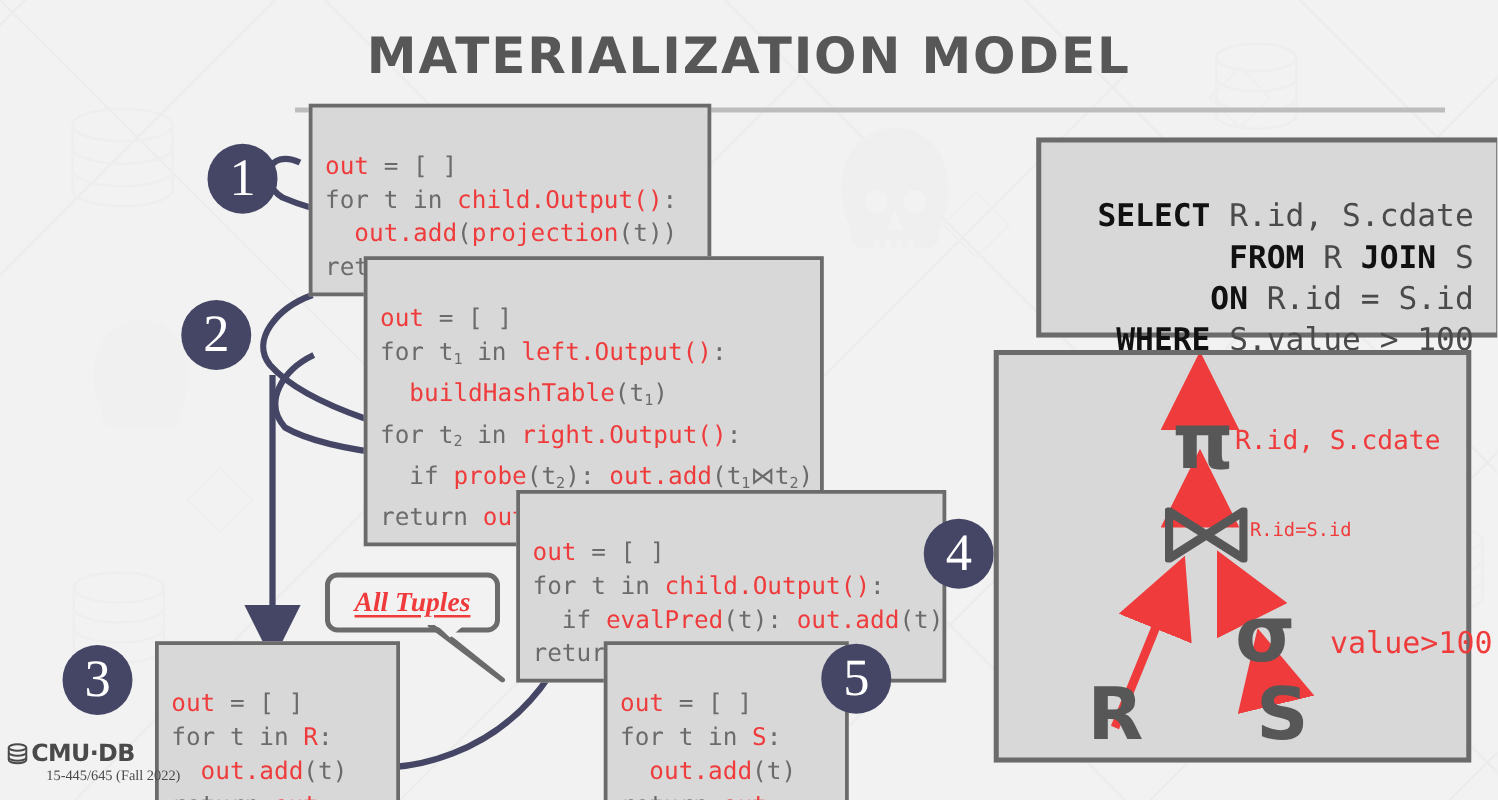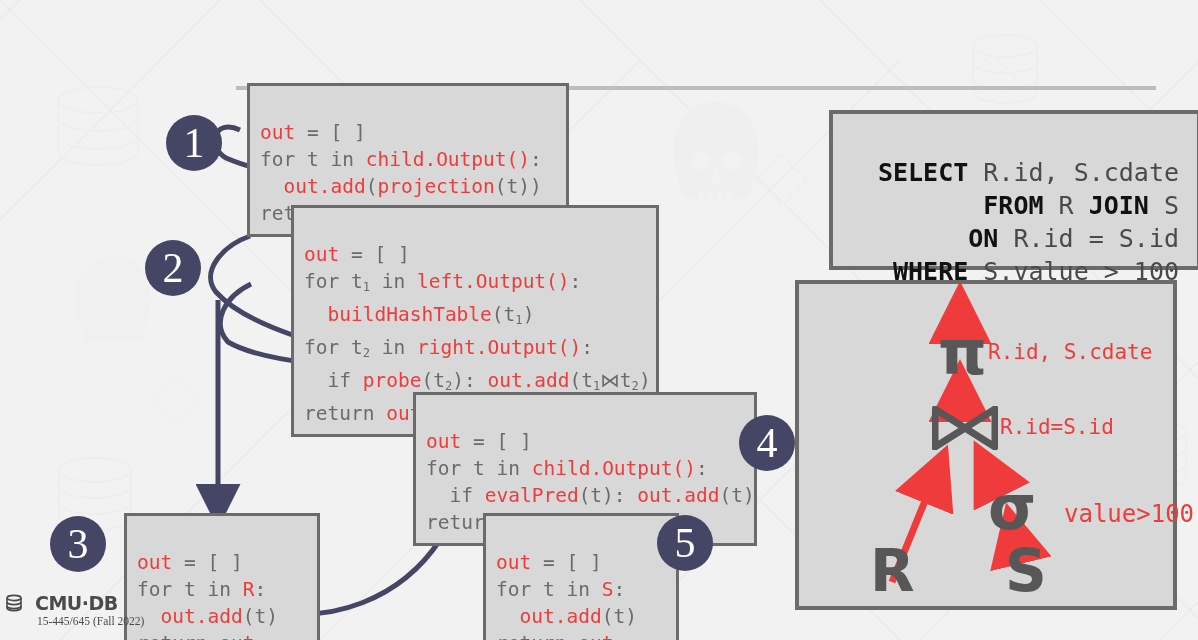--- a/index.html
+++ b/index.html
@@ -64,21 +64,21 @@
   
   #plan{position:absolute;left:800px;top:284px;width:376px;height:324px;}
   .planlbl{position:absolute;font-family:"DejaVu Sans Mono","Liberation Mono",monospace;color:#ef3b3b;}
   .glyph{position:absolute;color:#575757;font-family:"DejaVu Sans","Liberation Sans",sans-serif;line-height:1;}
 
   
   #logo{position:absolute;left:5px;top:592px;}
   #logo .nm{font-family:"DejaVu Sans","Liberation Sans",sans-serif;font-weight:bold;
             font-size:19px;color:#4a4a4a;letter-spacing:-.5px;}
   #logo .sub{font-family:"Liberation Serif","DejaVu Serif",serif;font-size:11.5px;color:#4a4a4a;margin-top:1px;margin-left:32px;}
-  .row{display:flex;align-items:center;gap:12px;}
+  .row{display:flex;align-items:center;gap:2px;}
   #arrows{position:absolute;left:0;top:0;width:1198px;height:640px;pointer-events:none;}
 </style>
 </head>
 <body>
 
 <div id="slide">
 
   <div class="diag">
     <svg width="1198" height="640" viewBox="0 0 1198 640">
       <g stroke="#e8e8e8" stroke-width="2" fill="none">
@@ -121,20 +121,21 @@
       <g stroke="#ededed" stroke-width="2" fill="none">
         <path d="M310 170 l30-30 30 30 -30 30 z"></path>
         <path d="M150 400 l26-26 26 26 -26 26 z"></path>
         <path d="M755 180 l26-26 26 26 -26 26 z"></path>
         <path d="M968 78 l24-24 24 24 -24 24 z"></path>
         <path d="M630 520 l28-28 28 28 -28 28 z"></path>
       </g>
     </svg>
   </div>
 
+  <div id="title">MATERIALIZATION MODEL</div>
   <div id="titlerule"></div>
 
   <svg id="arrows">
     <defs>
       <marker id="ah" markerWidth="9" markerHeight="9" refX="6" refY="4.5" orient="auto">
         <path d="M0 0 L9 4.5 L0 9 z" fill="#454665"></path>
       </marker>
       <marker id="ahr" markerWidth="9" markerHeight="9" refX="6" refY="4.5" orient="auto">
         <path d="M0 0 L9 4.5 L0 9 z" fill="#ef3b3b"></path>
       </marker>
@@ -193,20 +194,29 @@
 <span class="pl">for </span><span class="pl">t</span><span class="pl"> in </span><span class="kw">S</span><span class="pl">:</span>
 <span class="pl">  </span><span class="kw">out.add</span><span class="pl">(t)</span>
 <span class="pl">return </span><span class="kw">out</span></div>
 
   <div class="circ" style="left:166px;top:115px;">1</div>
   <div class="circ" style="left:145px;top:240px;">2</div>
   <div class="circ" style="left:50px;top:516px;">3</div>
   <div class="circ" style="left:739px;top:415px;">4</div>
   <div class="circ" style="left:657px;top:515px;">5</div>
 
+  <div id="callout">
+    <div class="bub">
+      <span class="txt">All Tuples</span>
+    </div>
+    <svg class="tail" width="70" height="46" viewBox="0 0 70 46">
+      <path d="M2 0 L60 44 L20 12 z" fill="#f2f2f2" stroke="#6b6b6b" stroke-width="4" stroke-linejoin="round"></path>
+      <path d="M3 -4 L34 -4 L18 10 z" fill="#f2f2f2" stroke="none"></path>
+    </svg>
+  </div>
 
   <div class="panel" id="sqlbox" style="left:829px;top:110px;width:372px;height:160px;padding-left:40px;">
 <b>SELECT</b><span> R.id, S.cdate</span>
 <b>FROM</b><span> R </span><b>JOIN</b><span> S</span>
 <b>ON</b><span> R.id = S.id</span>
 <b>WHERE</b><span> S.value &gt; 100</span></div>
 
   <div class="panel" style="left:795px;top:280px;width:382px;height:330px;"></div>
 
   <div id="plan">
@@ -219,21 +229,21 @@
         <path d="M218 268 L211 239"></path>
       </g>
     </svg>
 
     <div class="glyph" style="left:138px;top:38px;font-size:62px;font-weight:bold;">π</div>
     <div class="planlbl" style="left:188px;top:56px;font-size:21px;">R.id, S.cdate</div>
 
     <svg style="position:absolute;left:132px;top:122px;" width="66" height="44" viewBox="0 0 66 44">
       <path d="M3 3 L3 41 L33 22 L63 41 L63 3 L33 22 z" fill="none" stroke="#575757" stroke-width="7" stroke-linejoin="round"></path>
     </svg>
-    <div class="planlbl" style="left:200px;top:131px;font-size:21px;">R.id=S.id</div>
+    <div class="planlbl" style="left:200px;top:131px;font-size:15px;">R.id=S.id</div>
 
     <div class="glyph" style="left:188px;top:193px;font-size:62px;font-weight:bold;">σ</div>
     <div class="planlbl" style="left:232px;top:216px;font-size:24px;margin-left:32px;">value&gt;100</div>
 
     <div class="glyph" style="left:70px;top:258px;font-size:58px;font-weight:bold;">R</div>
     <div class="glyph" style="left:205px;top:258px;font-size:58px;font-weight:bold;">S</div>
   </div>
 
   <div id="logo">
     <div class="row">

